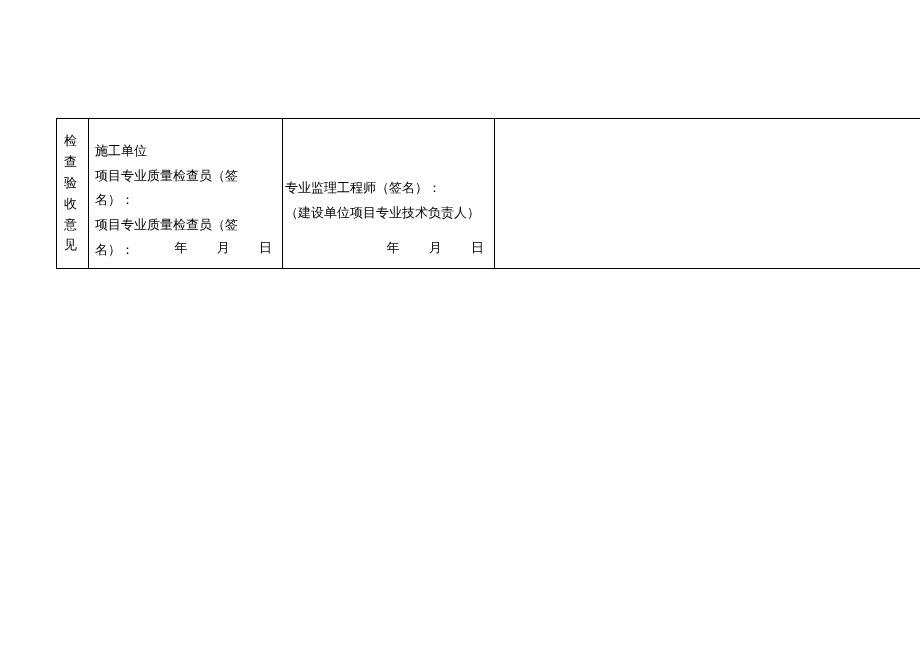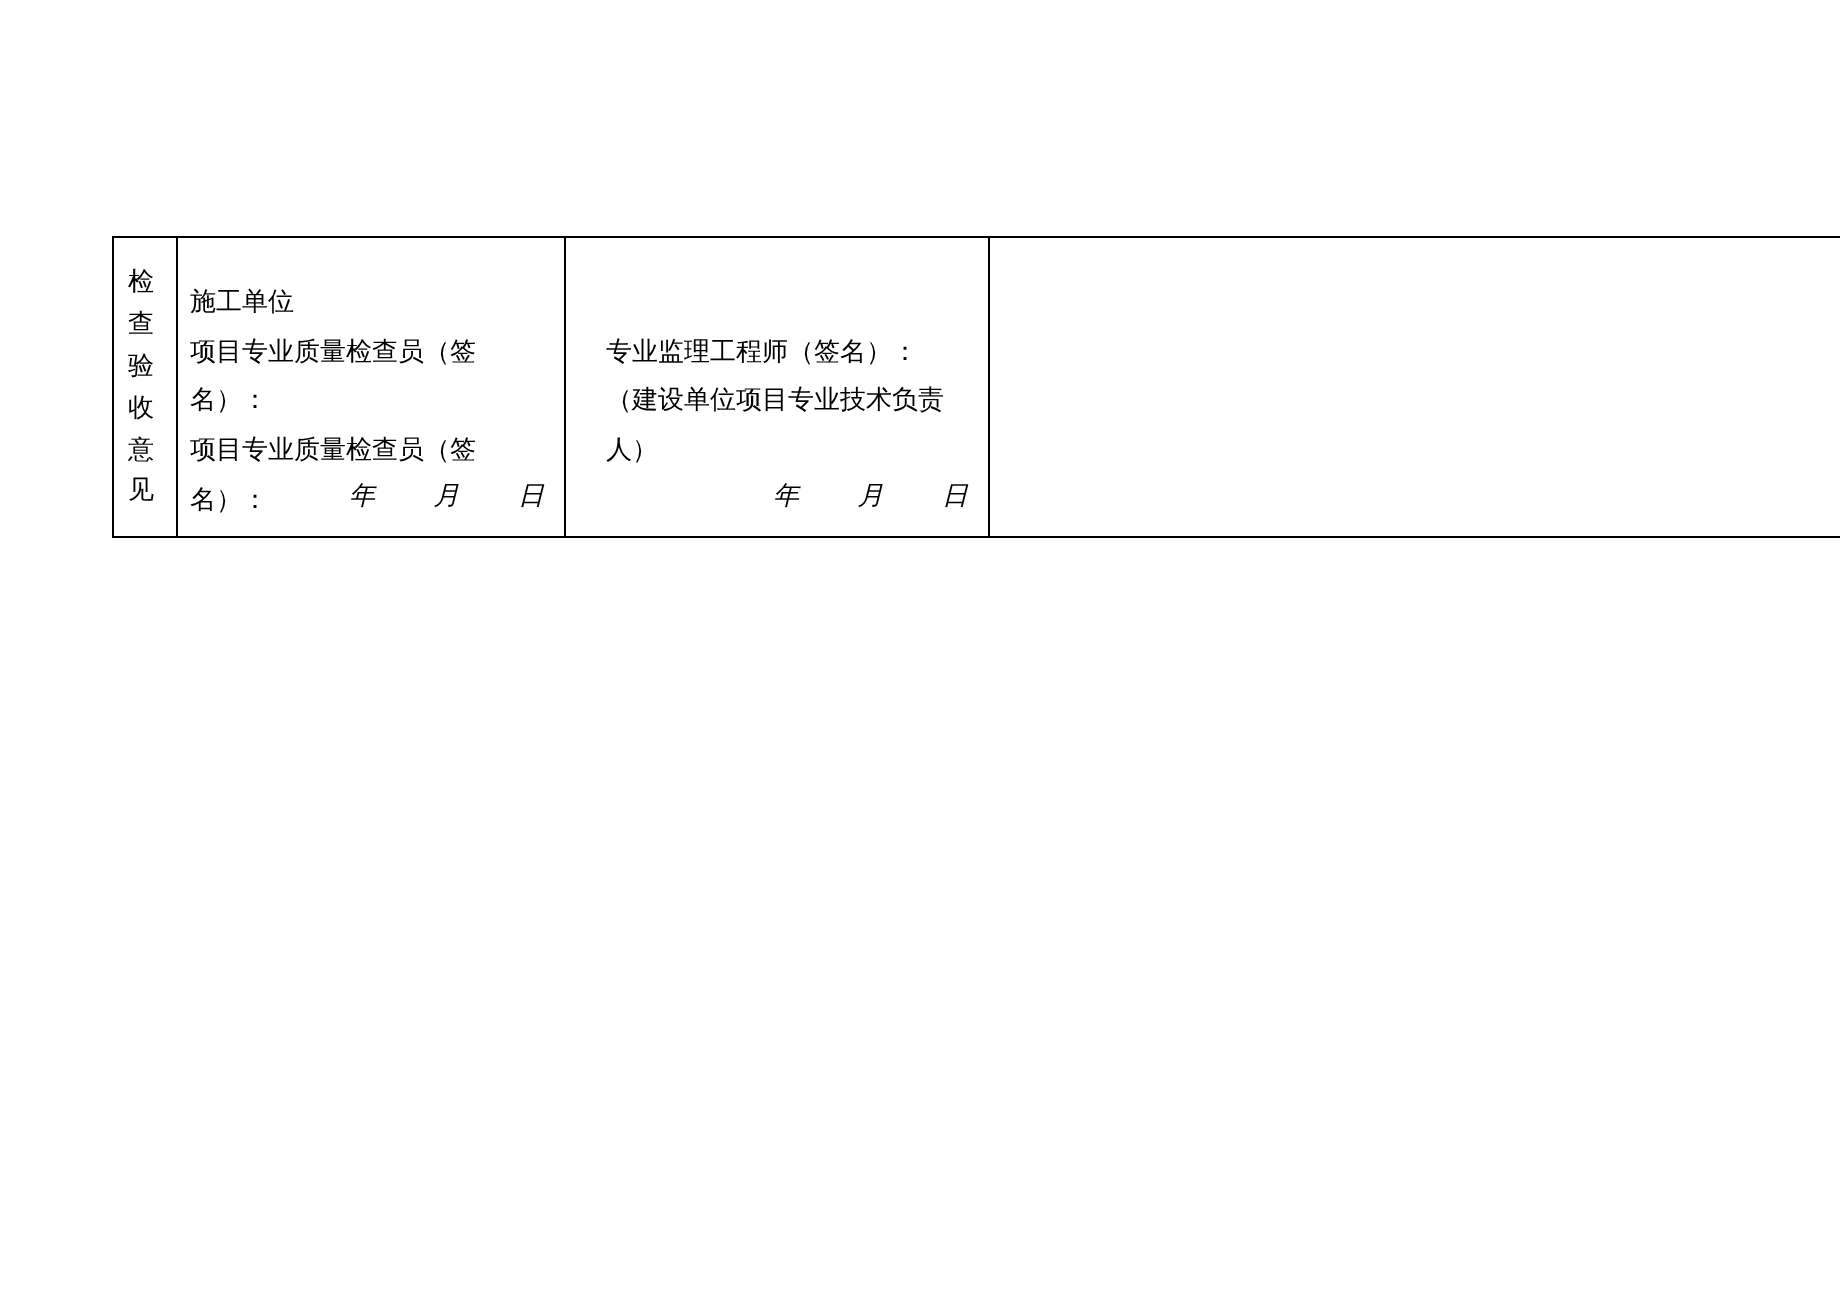--- a/index.html
+++ b/index.html
@@ -2,23 +2,23 @@
 <html><head>
   <meta charset="utf-8">
   <style>
     * { box-sizing: border-box; margin: 0; padding: 0; }
     body { background: #fff; font-family: "SimSun", "宋体", serif; font-size: 13px; color: #000; width: 920px; height: 651px; position: relative; }
     .table-wrap { position: absolute; left: 56px; top: 118px; width: 892px; border-collapse: collapse; }
     .table-wrap td { border: 1px solid #000; vertical-align: middle; }
     .col-label { width: 32px; text-align: center; padding: 4px 2px; line-height: 1.6; }
     .col-label span { display: block; letter-spacing: 4px; }
     .col2 { width: 194px; padding: 20px 6px 6px 6px; line-height: 1.9; position: relative; height: 124px; }
-    .col3 { width: 212px; padding: 20px 6px 6px 20px; line-height: 1.9; position: relative; height: 124px; }
+    .col3 { width: 212px; padding: 20px 6px 6px 2px; line-height: 1.9; position: relative; height: 124px; }
     .col4 {  }
-    .date-row { position: absolute; bottom: 8px; right: 10px; letter-spacing: 8px; font-style: italic; }
+    .date-row { position: absolute; bottom: 8px; right: 10px; letter-spacing: 8px; }
     .date-row span { letter-spacing: 0; margin-left: 18px; }
   </style>
 </head>
 <body>
 
 <table class="table-wrap">
   <tbody>
       <tr>
     <td class="col-label">
       <span>检查</span>

